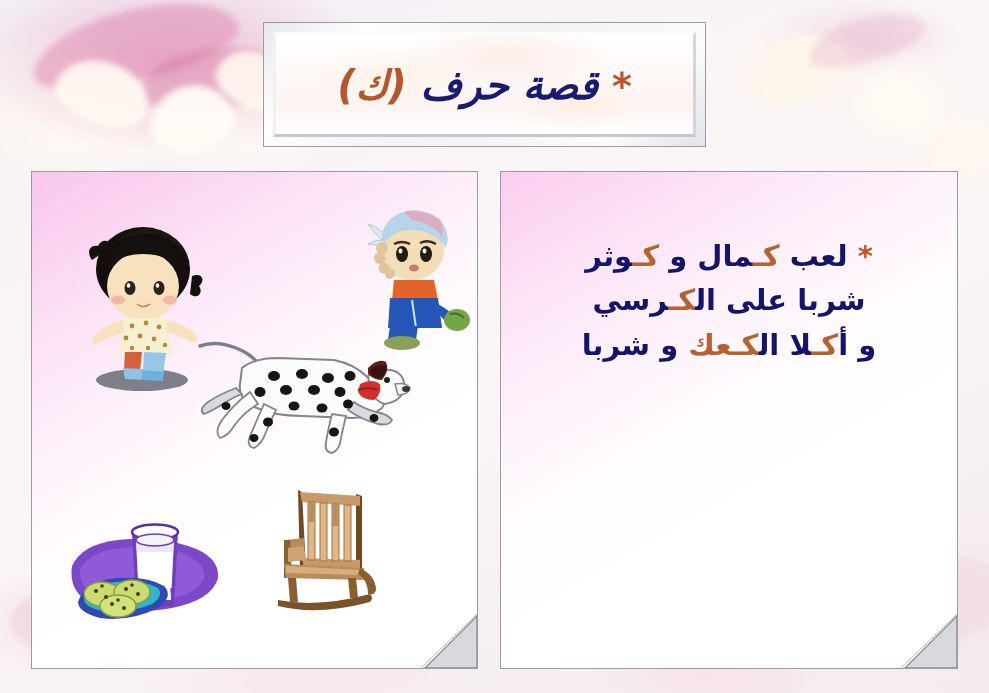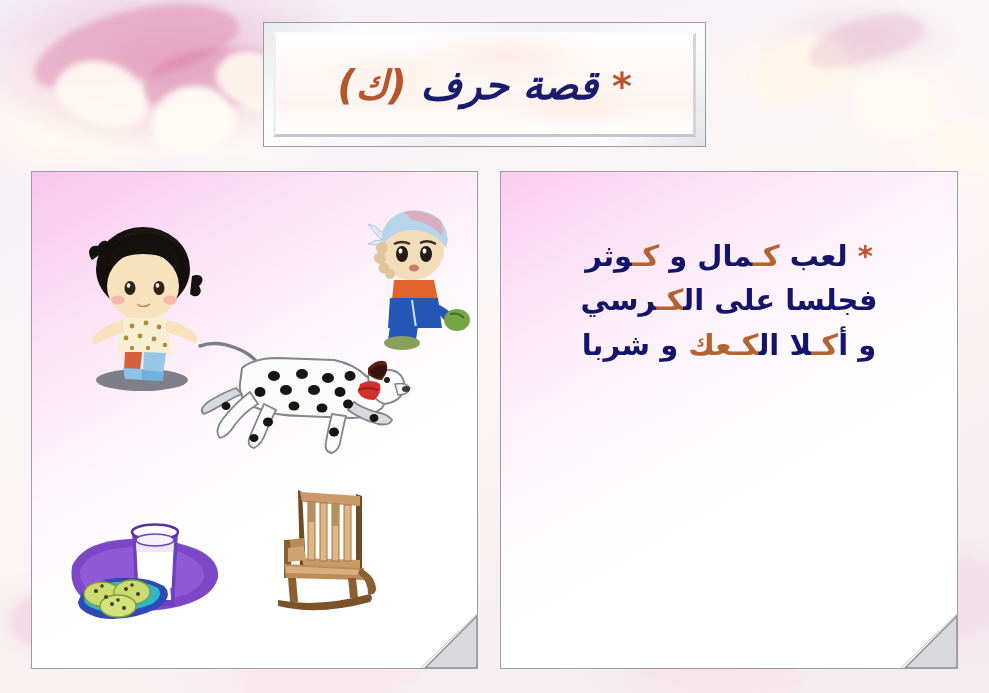--- a/index.html
+++ b/index.html
@@ -314,21 +314,21 @@
     <polygon points="62,58 62,4 6,58" fill="#ffffff"></polygon>
     <polygon points="62,58 62,6 10,58" fill="#d8d8dd"></polygon>
     <polygon points="62,58 62,6 10,58" fill="none" stroke="#8e8e98" stroke-width="1.4"></polygon>
     <line x1="62" y1="4" x2="6" y2="58" stroke="#b9b9c2" stroke-width="1"></line>
   </svg>
 </div>
 
 <div class="panel" id="text-panel">
   <div id="story">
       <div class="story-line"><span class="star">* </span><span>لعب </span><span class="k">كـ</span><span>مال و </span><span class="k">كـ</span><span>وثر</span></div>
-      <div class="story-line"><span>فجلسا على ال</span><span class="k">كـ</span><span>رسي</span></div>
+      <div class="story-line"><span>شربا على ال</span><span class="k">كـ</span><span>رسي</span></div>
       <div class="story-line"><span>و أ</span><span class="k">كـ</span><span>لا ال</span><span class="k">كـ</span><span class="k">عك</span><span> و شربا</span></div>
     </div>
   <svg class="curl" viewBox="0 0 62 58">
     <polygon points="62,58 62,4 6,58" fill="#ffffff"></polygon>
     <polygon points="62,58 62,6 10,58" fill="#d8d8dd"></polygon>
     <polygon points="62,58 62,6 10,58" fill="none" stroke="#8e8e98" stroke-width="1.4"></polygon>
     <line x1="62" y1="4" x2="6" y2="58" stroke="#b9b9c2" stroke-width="1"></line>
   </svg>
 </div>
 

